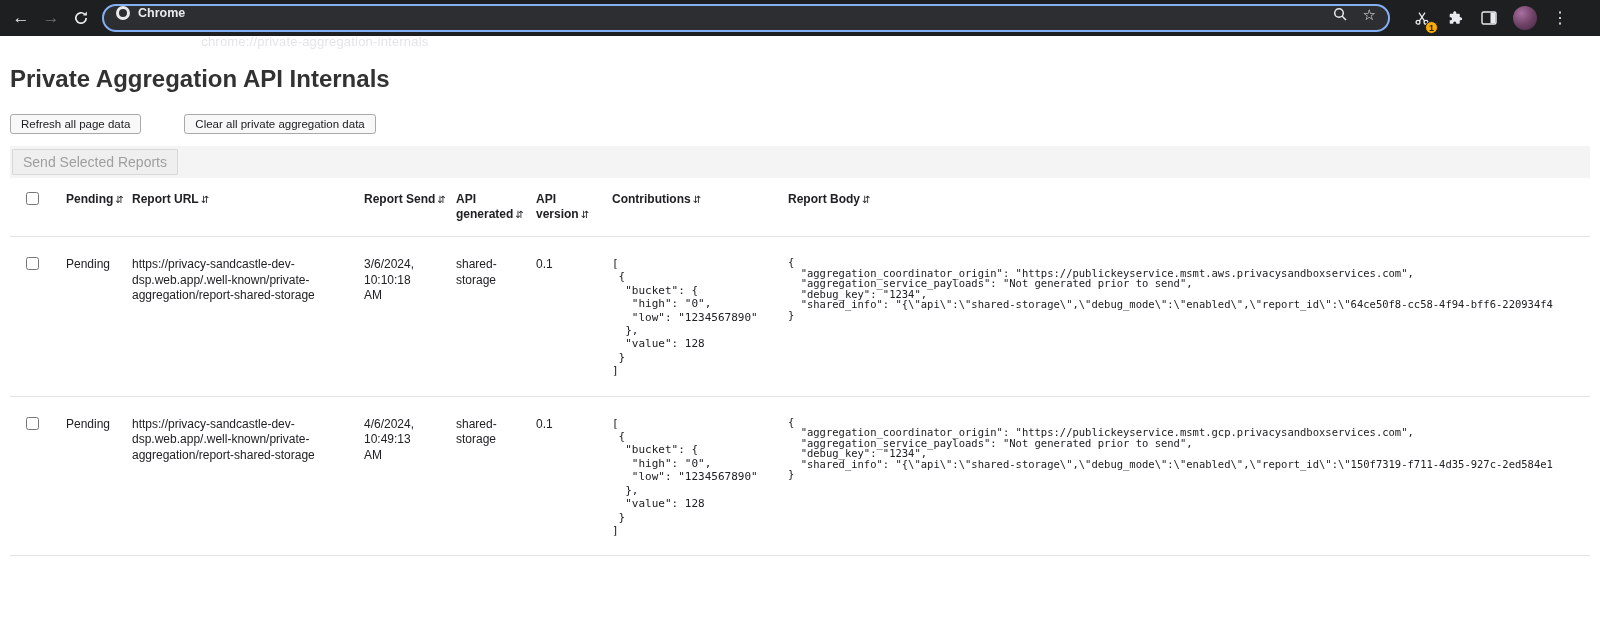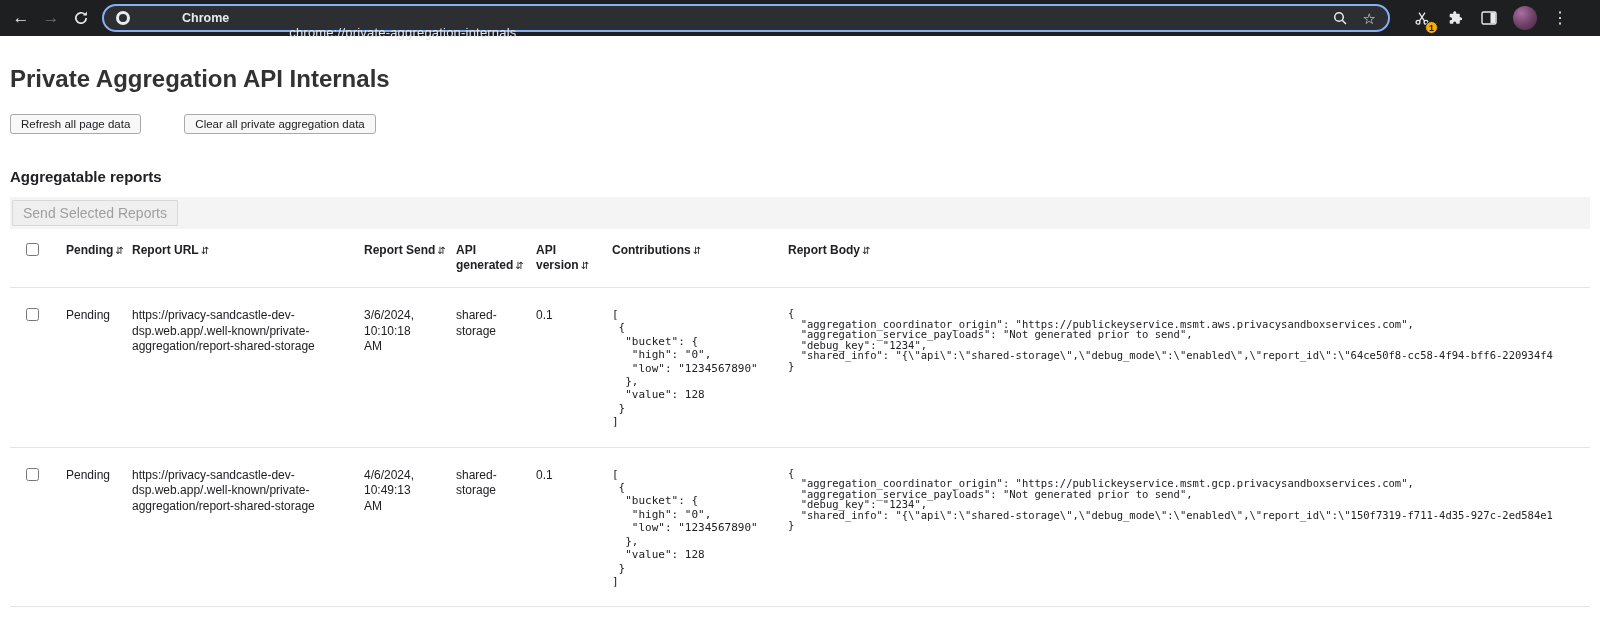--- a/index.html
+++ b/index.html
@@ -5,22 +5,22 @@
   * { margin:0; padding:0; box-sizing:border-box; }
   html,body { width:1600px; height:623px; overflow:hidden; background:#ffffff;
               font-family:"Liberation Sans", sans-serif; }
 
   
   .toolbar { height:36px; background:#1e1f20; display:flex; align-items:center; padding:0 10px 0 6px; }
   .icon-btn { width:30px; height:30px; display:flex; align-items:center; justify-content:center;
               color:#e8eaed; font-size:17px; border-radius:50%; flex:none; cursor:pointer; }
   .icon-btn.disabled { color:#6e7072; }
   .omnibox { flex:1; height:28px; margin:0 12px 0 6px; background:#2d2e31;
-             border:2px solid #85b0f6; border-radius:15px; display:flex; align-items:center;
-             padding:12px 12px; min-width:0;gap:44px; }
+             border:2px solid #85b0f6; border-radius:15px; display:flex; align-items:flex-start;
+             padding:0 12px; min-width:0; }
   .chrome-logo { width:14px; height:14px; border:3.5px solid #e8eaed; border-radius:50%; flex:none; }
   .product { color:#e8eaed; font-size:12.5px; font-weight:bold; margin:0 16px 0 8px; white-space:nowrap; }
   .url { color:#e3e5e8; font-size:13px; letter-spacing:.2px; flex:1; min-width:0; white-space:nowrap; overflow:hidden;margin-top:28px; }
   .omni-right { display:flex; align-items:center; gap:15px; margin-left:8px; }
   .tb-right { display:flex; align-items:center; gap:15px; padding:0 22px 0 10px; }
   .ext-wrap { position:relative; width:20px; height:20px; display:flex; align-items:center; justify-content:center; }
   .badge { position:absolute; right:-6px; bottom:-6px; background:#f9ab00; color:#1e1f20;
            width:13px; height:13px; border-radius:50%; font-size:9px; font-weight:bold;
            display:flex; align-items:center; justify-content:center; border:1.5px solid #1e1f20; }
   .avatar { width:24px; height:24px; border-radius:50%;
@@ -106,21 +106,20 @@
 </div>
 
 <div class="content">
   <h1>Private Aggregation API Internals</h1>
 
   <div class="actions">
     <button class="btn">Refresh all page data</button>
     <button class="btn">Clear all private aggregation data</button>
   </div>
 
-  <h2>Aggregatable reports</h2>
 
   <div class="table-toolbar">
     <button class="btn-disabled" disabled="">Send Selected Reports</button>
   </div>
 
   <table>
     <colgroup>
       <col style="width:56px">
         <col style="width:66px">
         <col style="width:232px">

